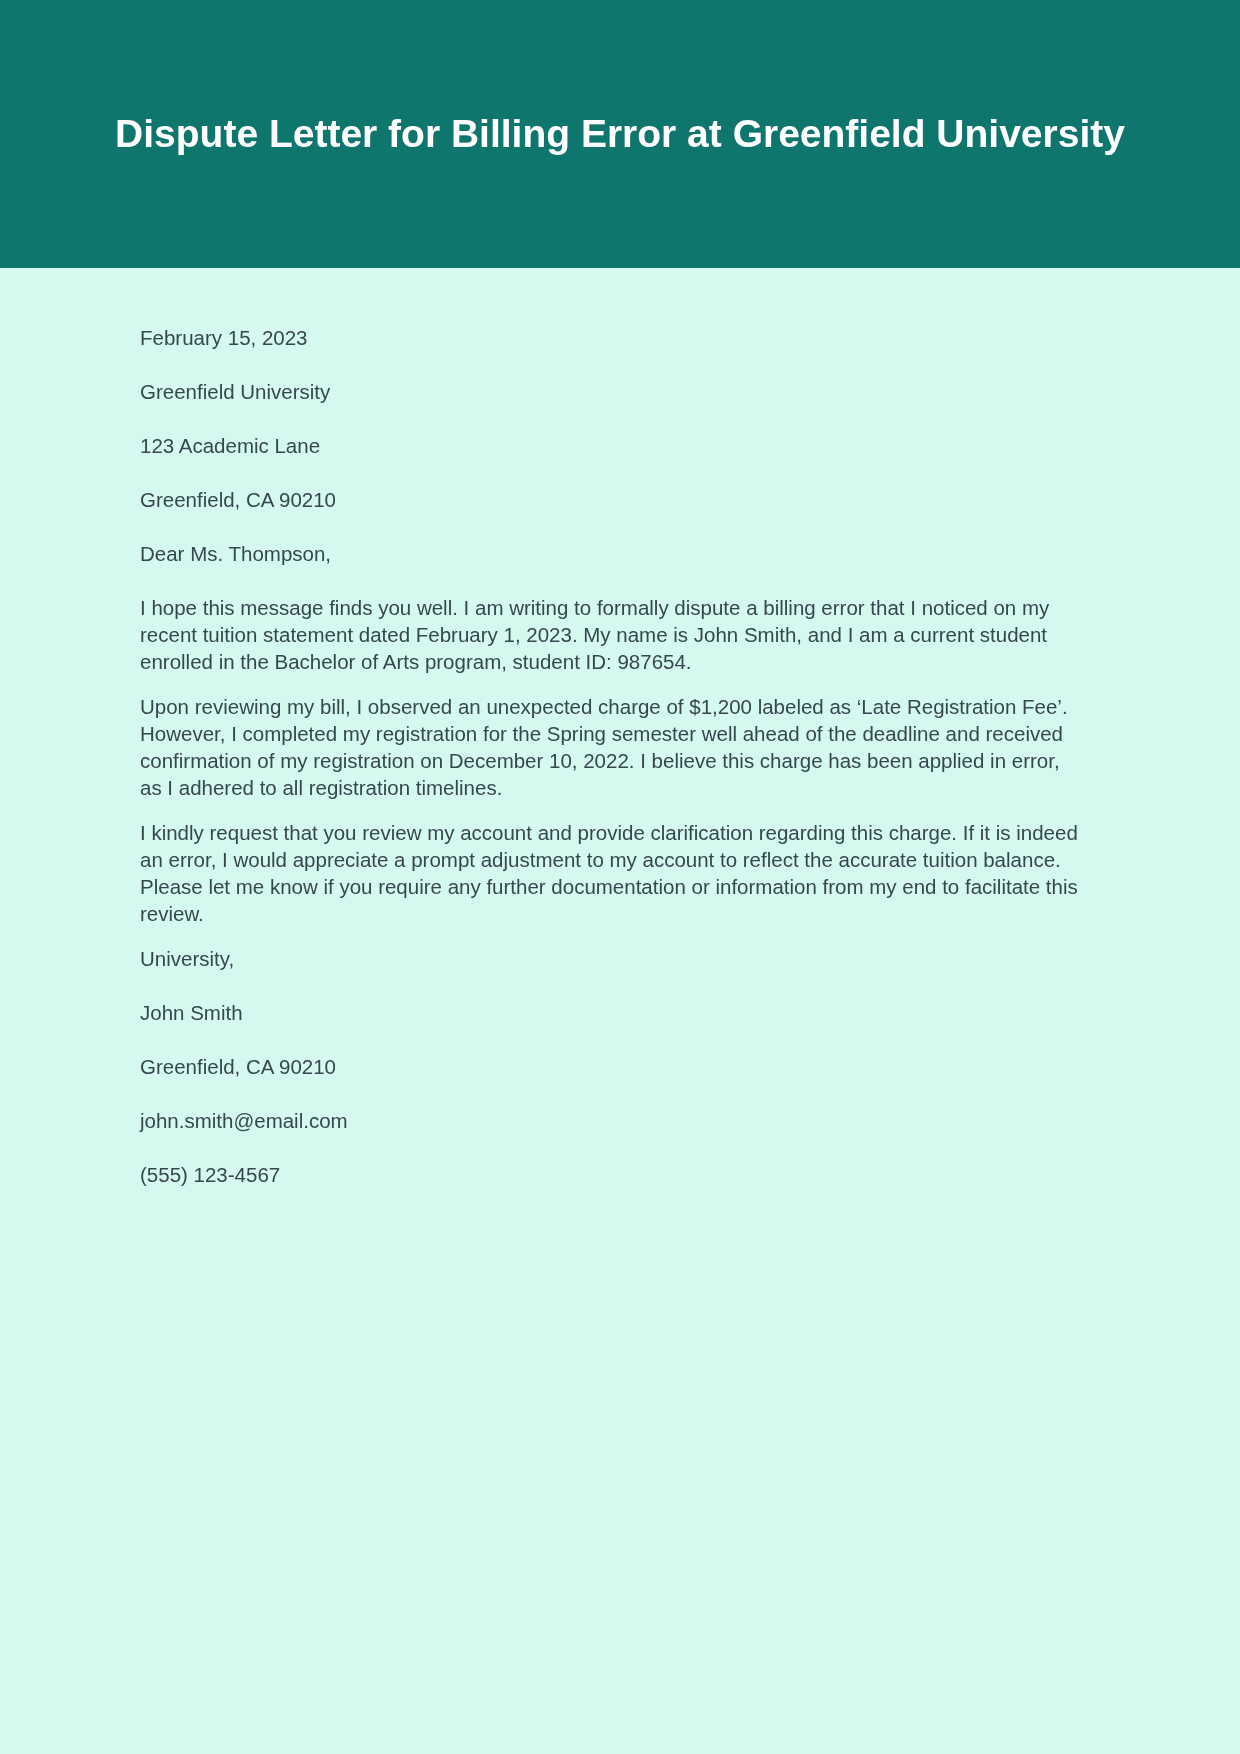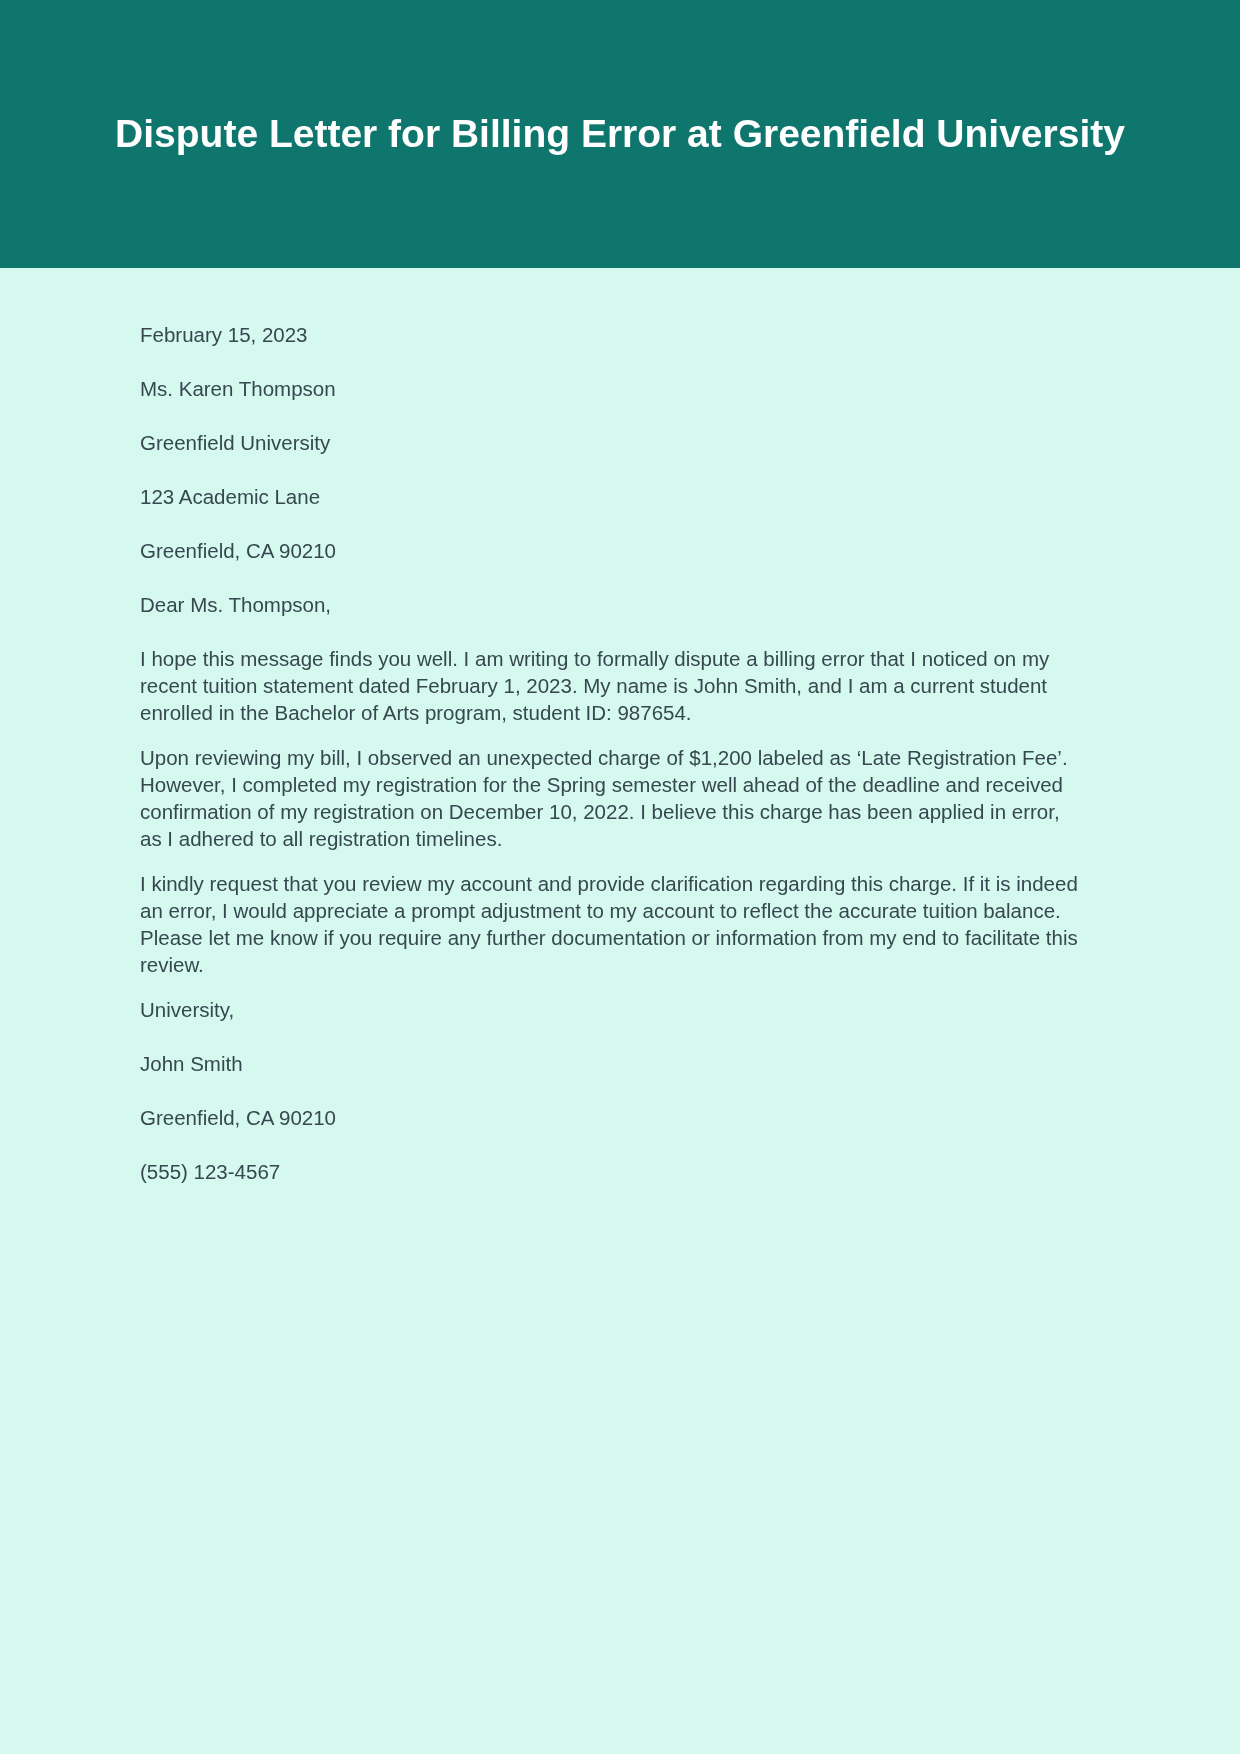--- a/index.html
+++ b/index.html
@@ -21,44 +21,42 @@
   }
   .page-title {
     color: #ffffff;
     font-size: 39px;
     font-weight: bold;
     letter-spacing: 0px;
     text-align: center;
     margin: 0;
   }
   .letter-body {
-    padding: 24px 90px 0 140px;
+    padding: 56px 90px 0 140px;
     font-size: 20.5px;
     line-height: 27px;
-    margin-top: 29px;
   }
   .letter-body p {
     margin: 0 0 27px 0;
   }
   .letter-body p.para {
     margin-bottom: 18px;
     white-space: pre-line;
   }
 </style>
 </head>
 <body>
 
 <header class="page-header">
   <h1 class="page-title">Dispute Letter for Billing Error at Greenfield University</h1>
 </header>
 
 <main class="letter-body">
   <p>February 15, 2023</p>
 
-  <p>Ms. Karen Thompson</p>
   <p>Greenfield University</p>
   <p>123 Academic Lane</p>
   <p>Greenfield, CA 90210</p>
 
   <p>Dear Ms. Thompson,</p>
 
   <p class="para">I hope this message finds you well. I am writing to formally dispute a billing error that I noticed on my
 recent tuition statement dated February 1, 2023. My name is John Smith, and I am a current student
 enrolled in the Bachelor of Arts program, student ID: 987654.</p>
   <p class="para">Upon reviewing my bill, I observed an unexpected charge of $1,200 labeled as ‘Late Registration Fee’.
@@ -67,14 +65,15 @@
 as I adhered to all registration timelines.</p>
   <p class="para">I kindly request that you review my account and provide clarification regarding this charge. If it is indeed
 an error, I would appreciate a prompt adjustment to my account to reflect the accurate tuition balance.
 Please let me know if you require any further documentation or information from my end to facilitate this
 review.</p>
 
   <p>University,</p>
 
   <p>John Smith</p>
   <p>Greenfield, CA 90210</p>
+  <p>john.smith@email.com</p>
   <p>(555) 123-4567</p>
 </main>
 
 </body></html>

